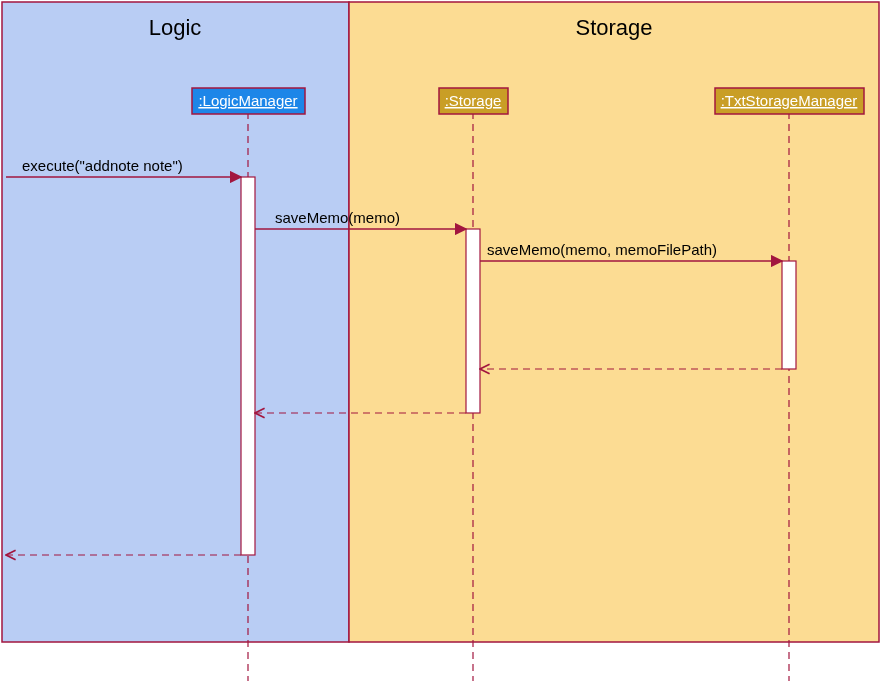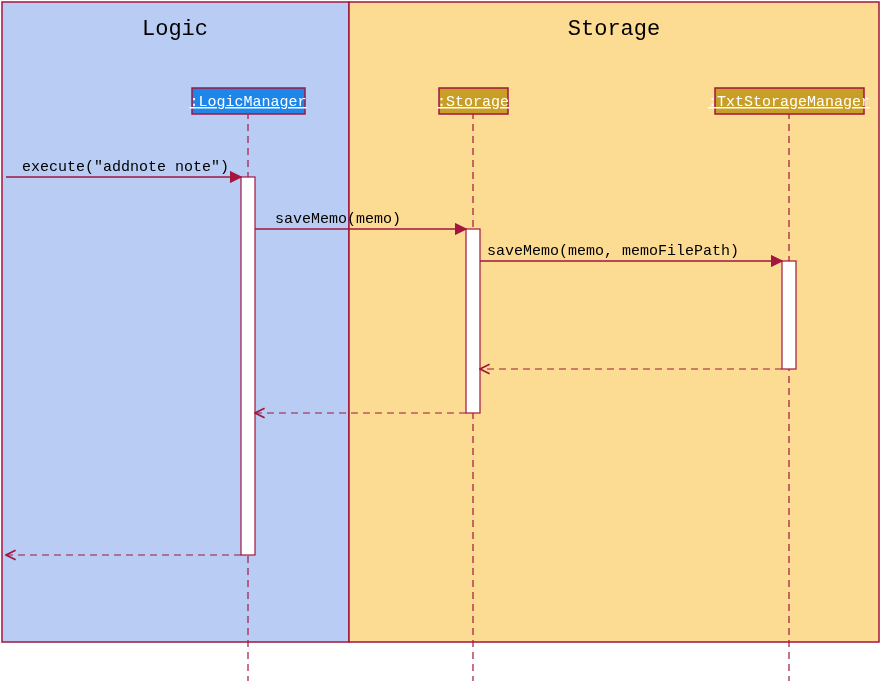--- a/index.html
+++ b/index.html
@@ -7,21 +7,20 @@
     padding: 0;
     width: 882px;
     height: 683px;
     font-family: Arial, Helvetica, sans-serif;
     background: #fff;
   }
   .diagram {
     position: relative;
     width: 746px;
     height: 683px;
-    font-family: Liberation Mono, monospace;
   }
   svg { display: block; }
   .part-title { font-size: 22px; }
   .obj-label { font-size: 15px; fill: #fff; text-decoration: underline; }
   .msg-label { font-size: 15px; fill: #000; }
 </style>
 </head>
 <body>
 
 <div class="diagram">

